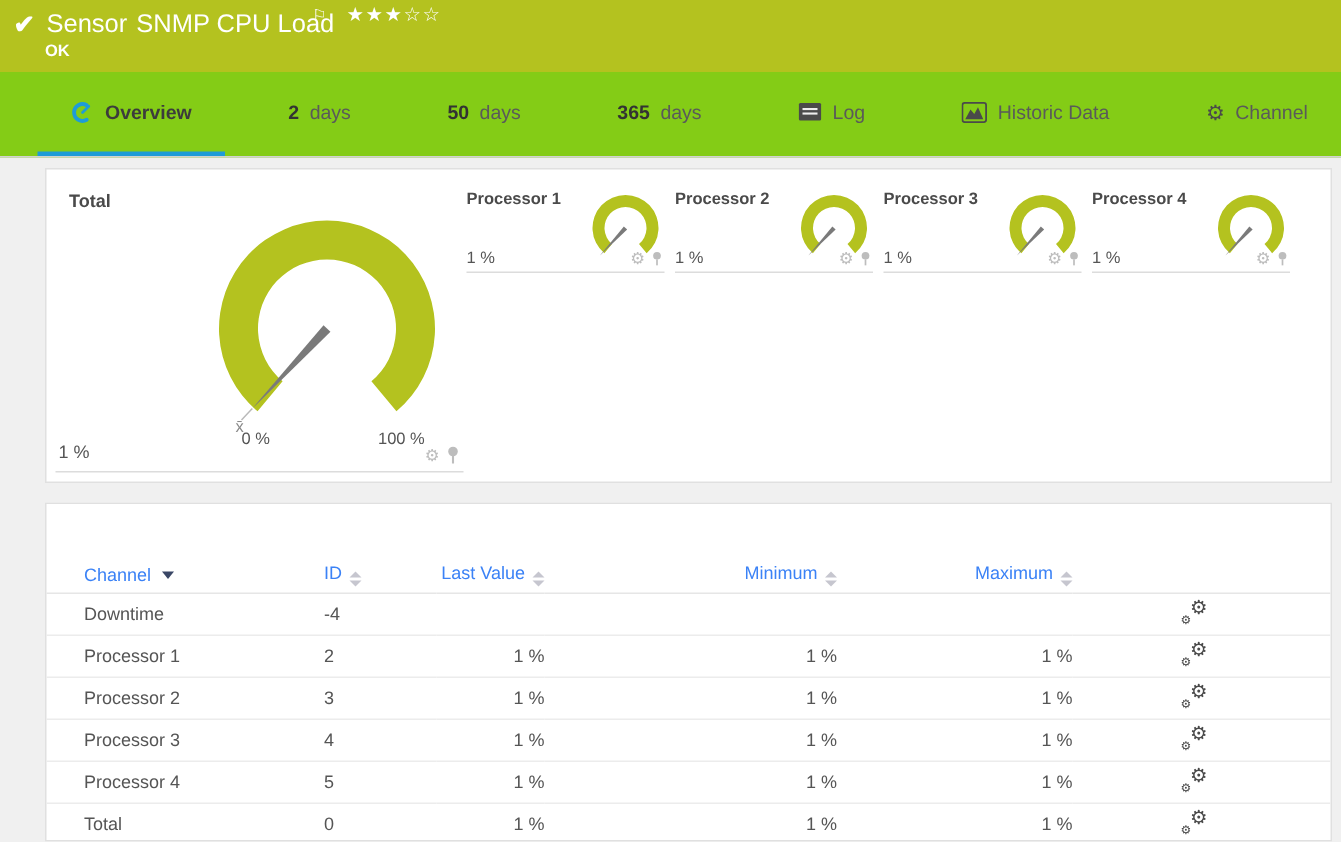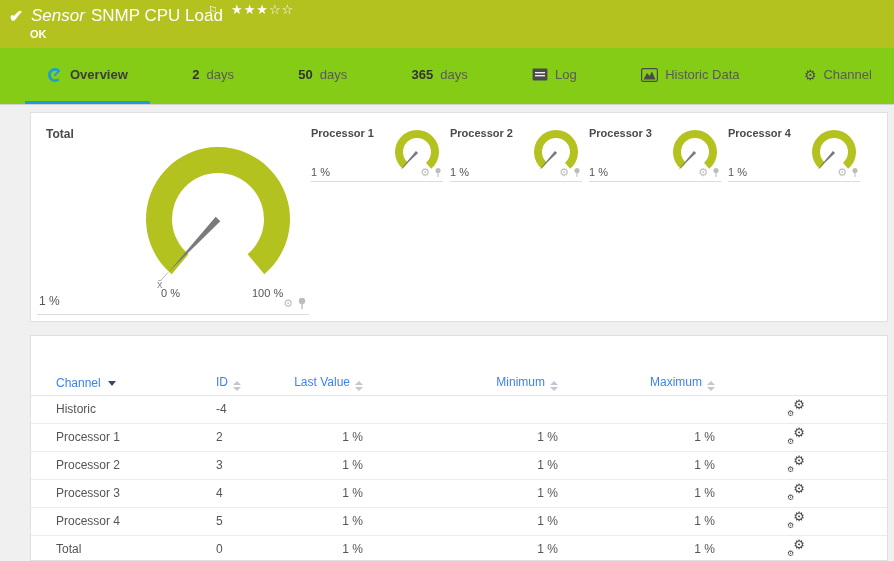--- a/index.html
+++ b/index.html
@@ -3,21 +3,21 @@
 <meta charset="utf-8">
 <style>
   * { margin:0; padding:0; box-sizing:border-box; }
   html,body { width:894px; height:561px; overflow:hidden;
     font-family:"Liberation Sans", sans-serif; background:#f0f0f0; }
 
   
   .sensor-bar { position:relative; width:100%; height:48px; background:#b4c21f; color:#fff; }
   .sb-check { position:absolute; left:9px; top:6px; font-size:17px; font-weight:bold; color:#fff; }
   .sb-title { position:absolute; left:31px; top:6px; font-size:17px; white-space:nowrap; }
-  .sb-kind { font-style:italic; margin-right:6px; }
+  .sb-kind { margin-right:6px; }
   .sb-flag { position:absolute; left:208px; top:4px; font-size:11px; }
   .sb-stars { position:absolute; left:231px; top:2px; font-size:13px; letter-spacing:1px; }
   .sb-status { position:absolute; left:30px; top:28px; font-size:11px; font-weight:bold; }
 
   
   .tabbar { display:flex; justify-content:space-between; align-items:stretch;
     height:57px; padding-left:25px; border-bottom:1px solid #d2d2d2; background:#84cc16; }
   .tab { display:flex; align-items:center; gap:7px; padding:0 22px; cursor:pointer;
     font-size:13px; color:#5a5a5a; white-space:nowrap; border-bottom:3px solid transparent; }
   .tab .num { font-weight:bold; color:#333; }
@@ -240,21 +240,21 @@
             </span></th>
         <th class="c-num"><span>Maximum</span><span class="sort">
               <i class="up"></i>
               <i class="dn"></i>
             </span></th>
         <th></th>
       </tr>
     </thead>
     <tbody>
       <tr>
-        <td class="c-ch">Historic</td>
+        <td class="c-ch">Downtime</td>
         <td>-4</td>
         <td class="c-num"></td>
         <td class="c-num"></td>
         <td class="c-num"></td>
         <td class="c-act"><span class="gears"><i class="g2">⚙</i><i class="g1">⚙</i></span></td>
       </tr>
       <tr>
         <td class="c-ch">Processor 1</td>
         <td>2</td>
         <td class="c-num">1 %</td>

